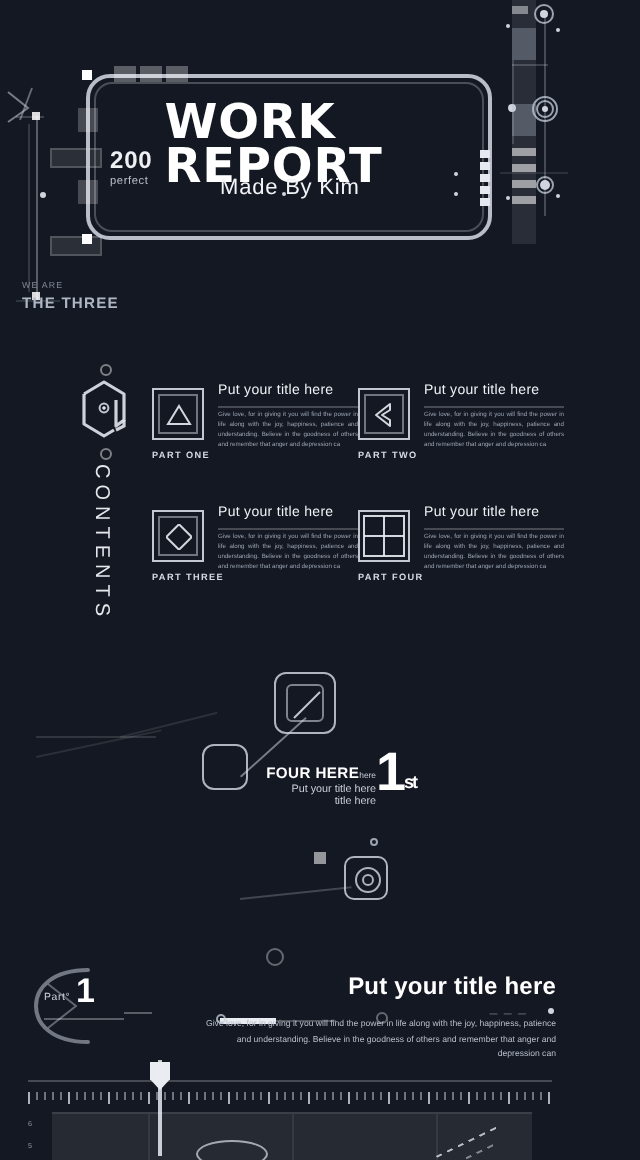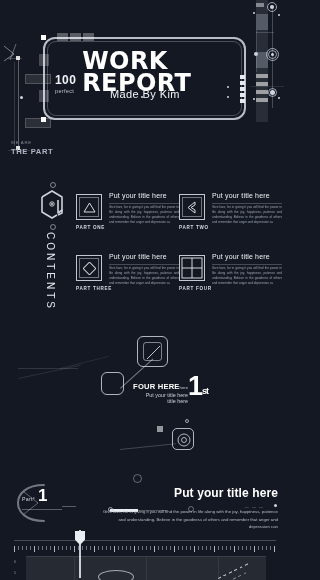--- a/index.html
+++ b/index.html
@@ -172,21 +172,21 @@
       <div class="sq" style="left:16px; top:56px; width:4px; height:4px;"></div>
       <div class="sq" style="left:16px; top:146px; width:4px; height:4px;"></div>
       <div class="lslab" style="top:74px;"></div>
       <div class="lslab" style="top:118px;"></div>
       <div class="dot" style="left:20px; top:96px; width:3px; height:3px;"></div>
       <svg style="position:absolute; left:2px; top:42px; width:22px; height:20px;">
         <path d="M2 4 L12 12 L2 19" fill="none" stroke="rgba(200,208,220,.55)" stroke-width="1"></path>
         <path d="M14 2 L8 18" fill="none" stroke="rgba(200,208,220,.45)" stroke-width="1"></path>
       </svg>
       <div class="we-are">WE ARE</div>
-      <div class="the-best">THE PART</div>
+      <div class="the-best">THE THREE</div>
     </div>
 
     <div class="rgt-bar">
       <div class="seg" style="top:0px; height:122px; background:rgba(190,198,212,.12);"></div>
       <div class="seg" style="top:14px; height:16px;"></div>
       <div class="seg" style="top:52px; height:16px;"></div>
       <div class="chip" style="left:0; top:74px; width:12px; height:4px;"></div>
       <div class="chip" style="left:0; top:82px; width:12px; height:4px;"></div>
       <div class="chip" style="left:0; top:90px; width:12px; height:4px;"></div>
       <div class="chip" style="left:0; top:98px; width:12px; height:4px;"></div>
@@ -212,21 +212,21 @@
         <i></i>
     </div>
     <div class="dot" style="left:141px; top:86px; width:2px; height:2px;"></div>
     <div class="dot" style="left:141px; top:96px; width:2px; height:2px;"></div>
     <div class="dot" style="left:227px; top:86px; width:2px; height:2px;"></div>
     <div class="dot" style="left:227px; top:96px; width:2px; height:2px;"></div>
 
     <div class="title-wrap">
       <div class="t-row">
         <div>
-          <div class="t-100">100</div>
+          <div class="t-100">200</div>
           <span class="t-perfect">perfect</span>
         </div>
         <div class="t-main">WORK REPORT</div>
       </div>
     </div>
     <div class="t-sub">Made By Kim</div>
   </section>
 
   <section class="slide2">
 

